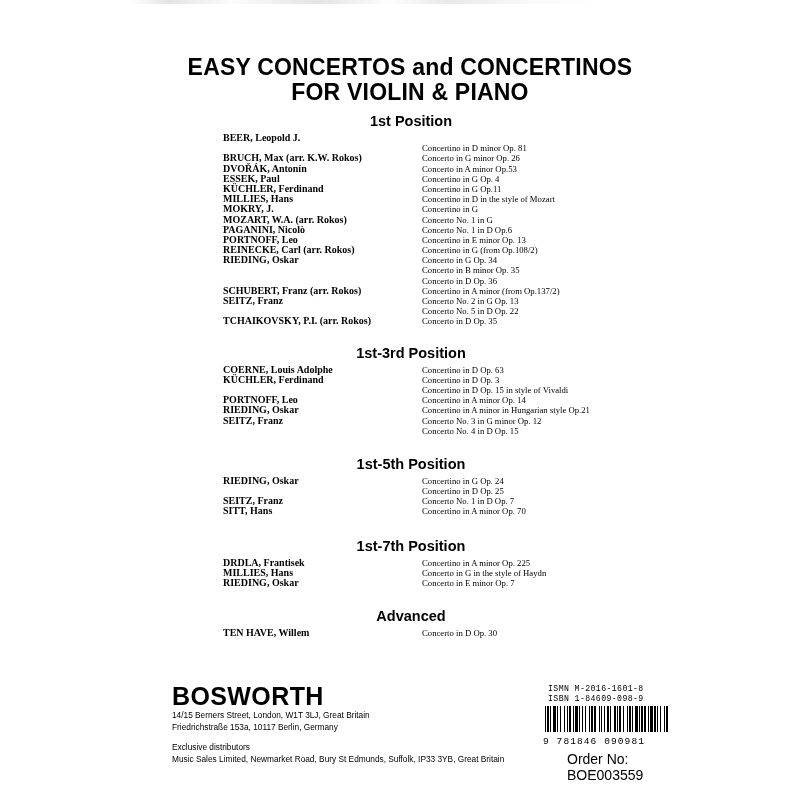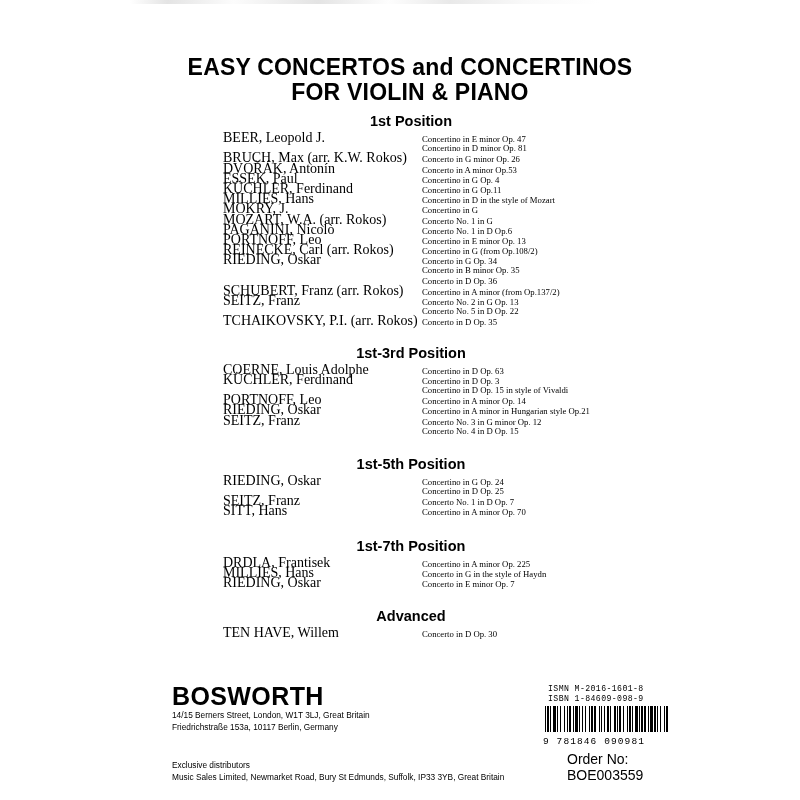--- a/index.html
+++ b/index.html
@@ -89,22 +89,22 @@
   }
   .row {
     display: flex;
     align-items: baseline;
     height: 10.2px;
     line-height: 10.2px;
   }
   .row .composer {
     width: 199px;
     flex: 0 0 199px;
-    font-size: 14px;
-    font-weight: normal;
+    font-size: 10px;
+    font-weight: bold;
     white-space: nowrap;
     overflow: visible;
   }
   .row .work {
     flex: 1 1 auto;
     font-size: 8.7px;
     white-space: nowrap;
   }
 
   .sec-gap-1 { height: 17px; }
@@ -135,21 +135,20 @@
     top: 34px;
     font-size: 8.3px;
     line-height: 11.5px;
   }
   .dist-block {
     position: absolute;
     left: 172px;
     top: 66px;
     font-size: 8.3px;
     line-height: 11.5px;
-    margin-top: 18px;
   }
 
   
   .barcode-cluster {
     position: absolute;
     left: 540px;
     top: 8px;
     width: 150px;
   }
   .isn-lines {
@@ -190,21 +189,20 @@
     <div class="title-line-1">EASY CONCERTOS and CONCERTINOS</div>
     <div class="title-line-2">FOR VIOLIN &amp; PIANO</div>
   </div>
 
   <div class="listing">
       <div class="section">
         <div class="section-heading">1st Position</div>
         <div class="section-rows">
           <div class="row">
             <div class="composer">BEER, Leopold J.</div>
-            <div class="work">Concertino in E minor Op. 47</div>
           </div>
           <div class="row">
             <div class="composer"></div>
             <div class="work">Concertino in D minor Op. 81</div>
           </div>
           <div class="row">
             <div class="composer">BRUCH, Max (arr. K.W. Rokos)</div>
             <div class="work">Concerto in G minor Op. 26</div>
           </div>
           <div class="row">

